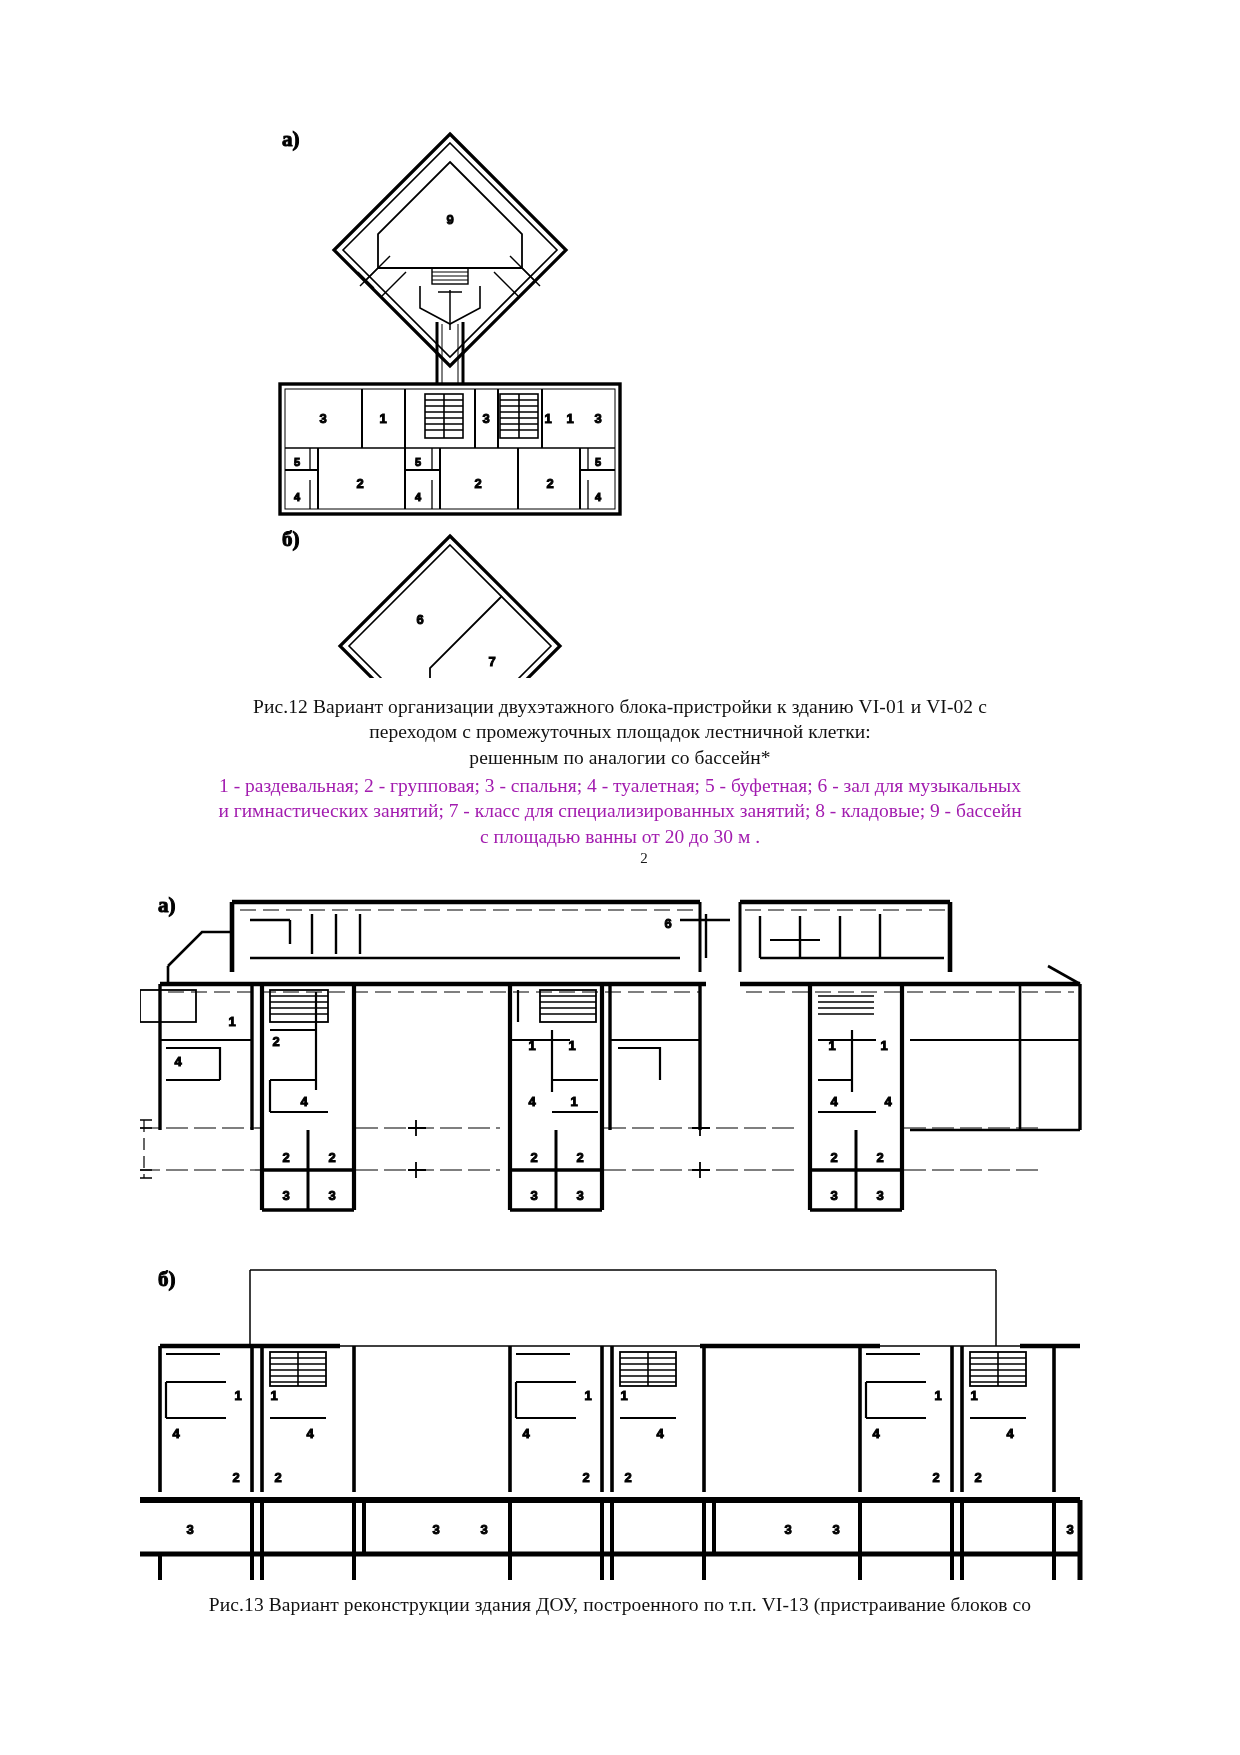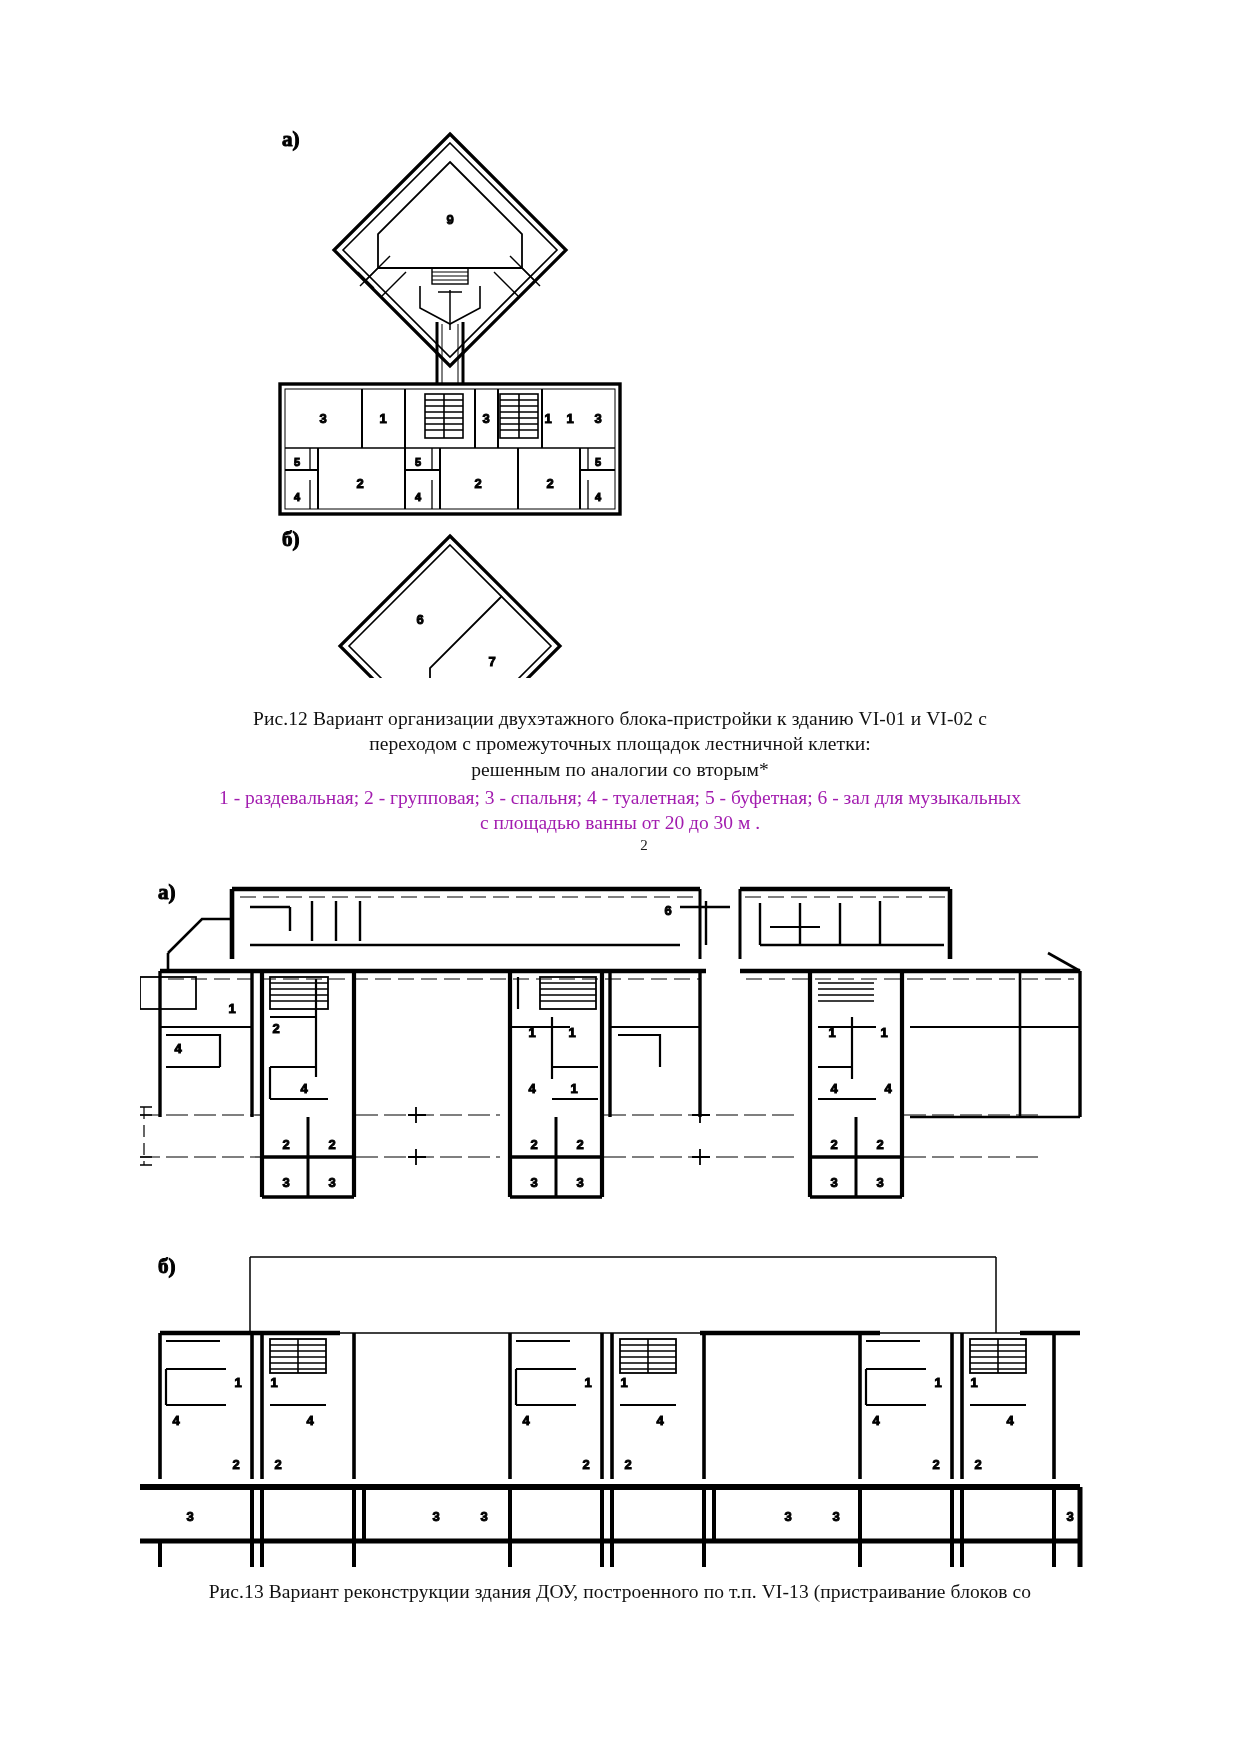--- a/index.html
+++ b/index.html
@@ -61,21 +61,21 @@
     font-size: 15px;
     line-height: 1;
     width: 1060px;
     margin: 2px auto 0 auto;
     position: relative;
     left: 24px;
   }
 
   
   #fig12-wrap { padding-top: 118px; }
-  #cap12-wrap { margin-top: 28px; }
+  #cap12-wrap { margin-top: 16px; }
   #legend-wrap { margin-top: 3px; }
   #fig13-wrap { margin-top: 14px; }
   #cap13-wrap { margin-top: 12px; }
 
   .lbl {
     font-family: "Liberation Serif", "DejaVu Serif", serif;
     font-weight: bold;
     font-size: 21px;
     fill: #000;
   }
@@ -278,25 +278,26 @@
             </g>
           </g>
         </g>
       </svg>
     </div>
   </div>
 
   <div id="cap12-wrap">
     <div class="caption">Рис.12 Вариант организации двухэтажного блока-пристройки к зданию VI-01 и VI-02 с</div>
     <div class="caption">переходом с промежуточных площадок лестничной клетки:</div>
-    <div class="caption">решенным по аналогии со вторым*</div>
+    <div class="caption">решенным по аналогии со бассейн*</div>
   </div>
 
   <div id="legend-wrap">
     <div class="legend">1 - раздевальная; 2 - групповая; 3 - спальня; 4 - туалетная; 5 - буфетная; 6 - зал для музыкальных</div>
+    <div class="legend">и гимнастических занятий; 7 - класс для специализированных занятий; 8 - кладовые; 9 - бассейн</div>
     <div class="legend">с площадью ванны от 20 до 30 м   .</div>
     <div class="sup-line">2</div>
   </div>
 
   <div id="fig13-wrap">
     <div class="figure">
       <svg class="fig-svg" width="960" height="700" viewBox="0 0 960 700">
         <g stroke="#000" fill="none">
 
           <text class="lbl" x="18" y="32">а)</text>

